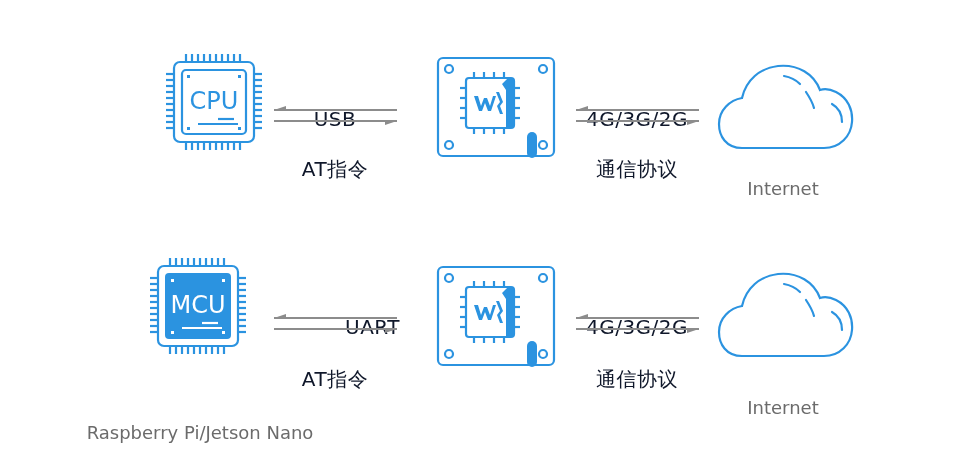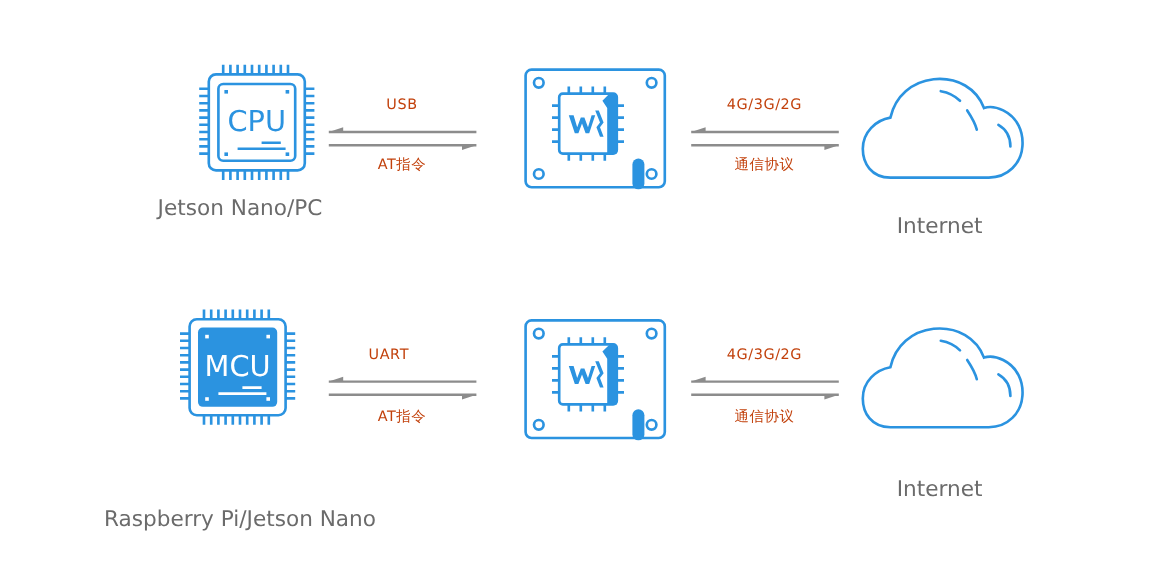--- a/index.html
+++ b/index.html
@@ -1,20 +1,20 @@
 <!DOCTYPE html>
 <html><head>
 <meta charset="utf-8">
 <style>
   html, body { margin: 0; padding: 0; background: #ffffff; }
   body { width: 960px; height: 470px; position: relative; overflow: hidden;
          font-family: "DejaVu Sans", "Liberation Sans", sans-serif; color: #666666; }
   .abs { position: absolute; }
   .label { font-size: 18px; color: #6b6b6b; text-align: center; line-height: 26px; white-space: nowrap; }
-  .proto { font-size: 12px; color: #c2410c; text-align: center; width: 130px; white-space: nowrap; letter-spacing: 0.5px; }
+  .proto { font-size: 20px; color: #0f172a; text-align: center; width: 130px; white-space: nowrap; letter-spacing: 0.5px; margin-top: 27px; }
   svg { display: block; }
 </style>
 </head>
 <body>
 
 <div>
 
   <div class="abs" style="left:164px;top:52px;">
     <svg width="100" height="100" viewBox="0 0 100 100">
       <g stroke="#2b93e0" stroke-width="2.2" fill="none">
@@ -71,21 +71,20 @@
       <g fill="#2b93e0">
         <rect x="23" y="23" width="3" height="3"></rect>
           <rect x="74" y="23" width="3" height="3"></rect>
         <rect x="23" y="75" width="3" height="3"></rect>
           <rect x="74" y="75" width="3" height="3"></rect>
       </g>
       <text x="50" y="57" text-anchor="middle" font-size="24" fill="#2b93e0" font-family="DejaVu Sans, sans-serif">CPU</text>
     </svg>
   </div>
   <div class="abs label" style="left:100px;top:161px;width:200px;">
-    <div>Jetson Nano/PC</div>
   </div>
 
   <div class="abs proto" style="left:270px;top:80px;">USB</div>
   <div class="abs" style="left:270px;top:104px;">
     <svg width="130" height="22" viewBox="0 0 130 22">
       <g stroke="#8c8c8c" stroke-width="2" fill="#8c8c8c">
         <line x1="4" y1="6" x2="127" y2="6"></line>
         <polygon points="4,6 16,2 16,6" stroke="none"></polygon>
         <line x1="4" y1="17" x2="127" y2="17"></line>
         <polygon points="127,17 115,21 115,17" stroke="none"></polygon>
@@ -217,21 +216,21 @@
         <rect x="23" y="75" width="3" height="3"></rect>
           <rect x="74" y="75" width="3" height="3"></rect>
       </g>
       <text x="50" y="57" text-anchor="middle" font-size="24" fill="#ffffff" font-family="DejaVu Sans, sans-serif">MCU</text>
     </svg>
   </div>
   <div class="abs label" style="left:60px;top:380px;width:280px;margin-top:40px;">
     <div>Raspberry Pi/Jetson Nano</div>
   </div>
 
-  <div class="abs proto" style="left:259px;top:288px;">UART</div>
+  <div class="abs proto" style="left:270px;top:288px;text-align:right;">UART</div>
   <div class="abs" style="left:270px;top:312px;">
     <svg width="130" height="22" viewBox="0 0 130 22">
       <g stroke="#8c8c8c" stroke-width="2" fill="#8c8c8c">
         <line x1="4" y1="6" x2="127" y2="6"></line>
         <polygon points="4,6 16,2 16,6" stroke="none"></polygon>
         <line x1="4" y1="17" x2="127" y2="17"></line>
         <polygon points="127,17 115,21 115,17" stroke="none"></polygon>
       </g>
     </svg>
   </div>

